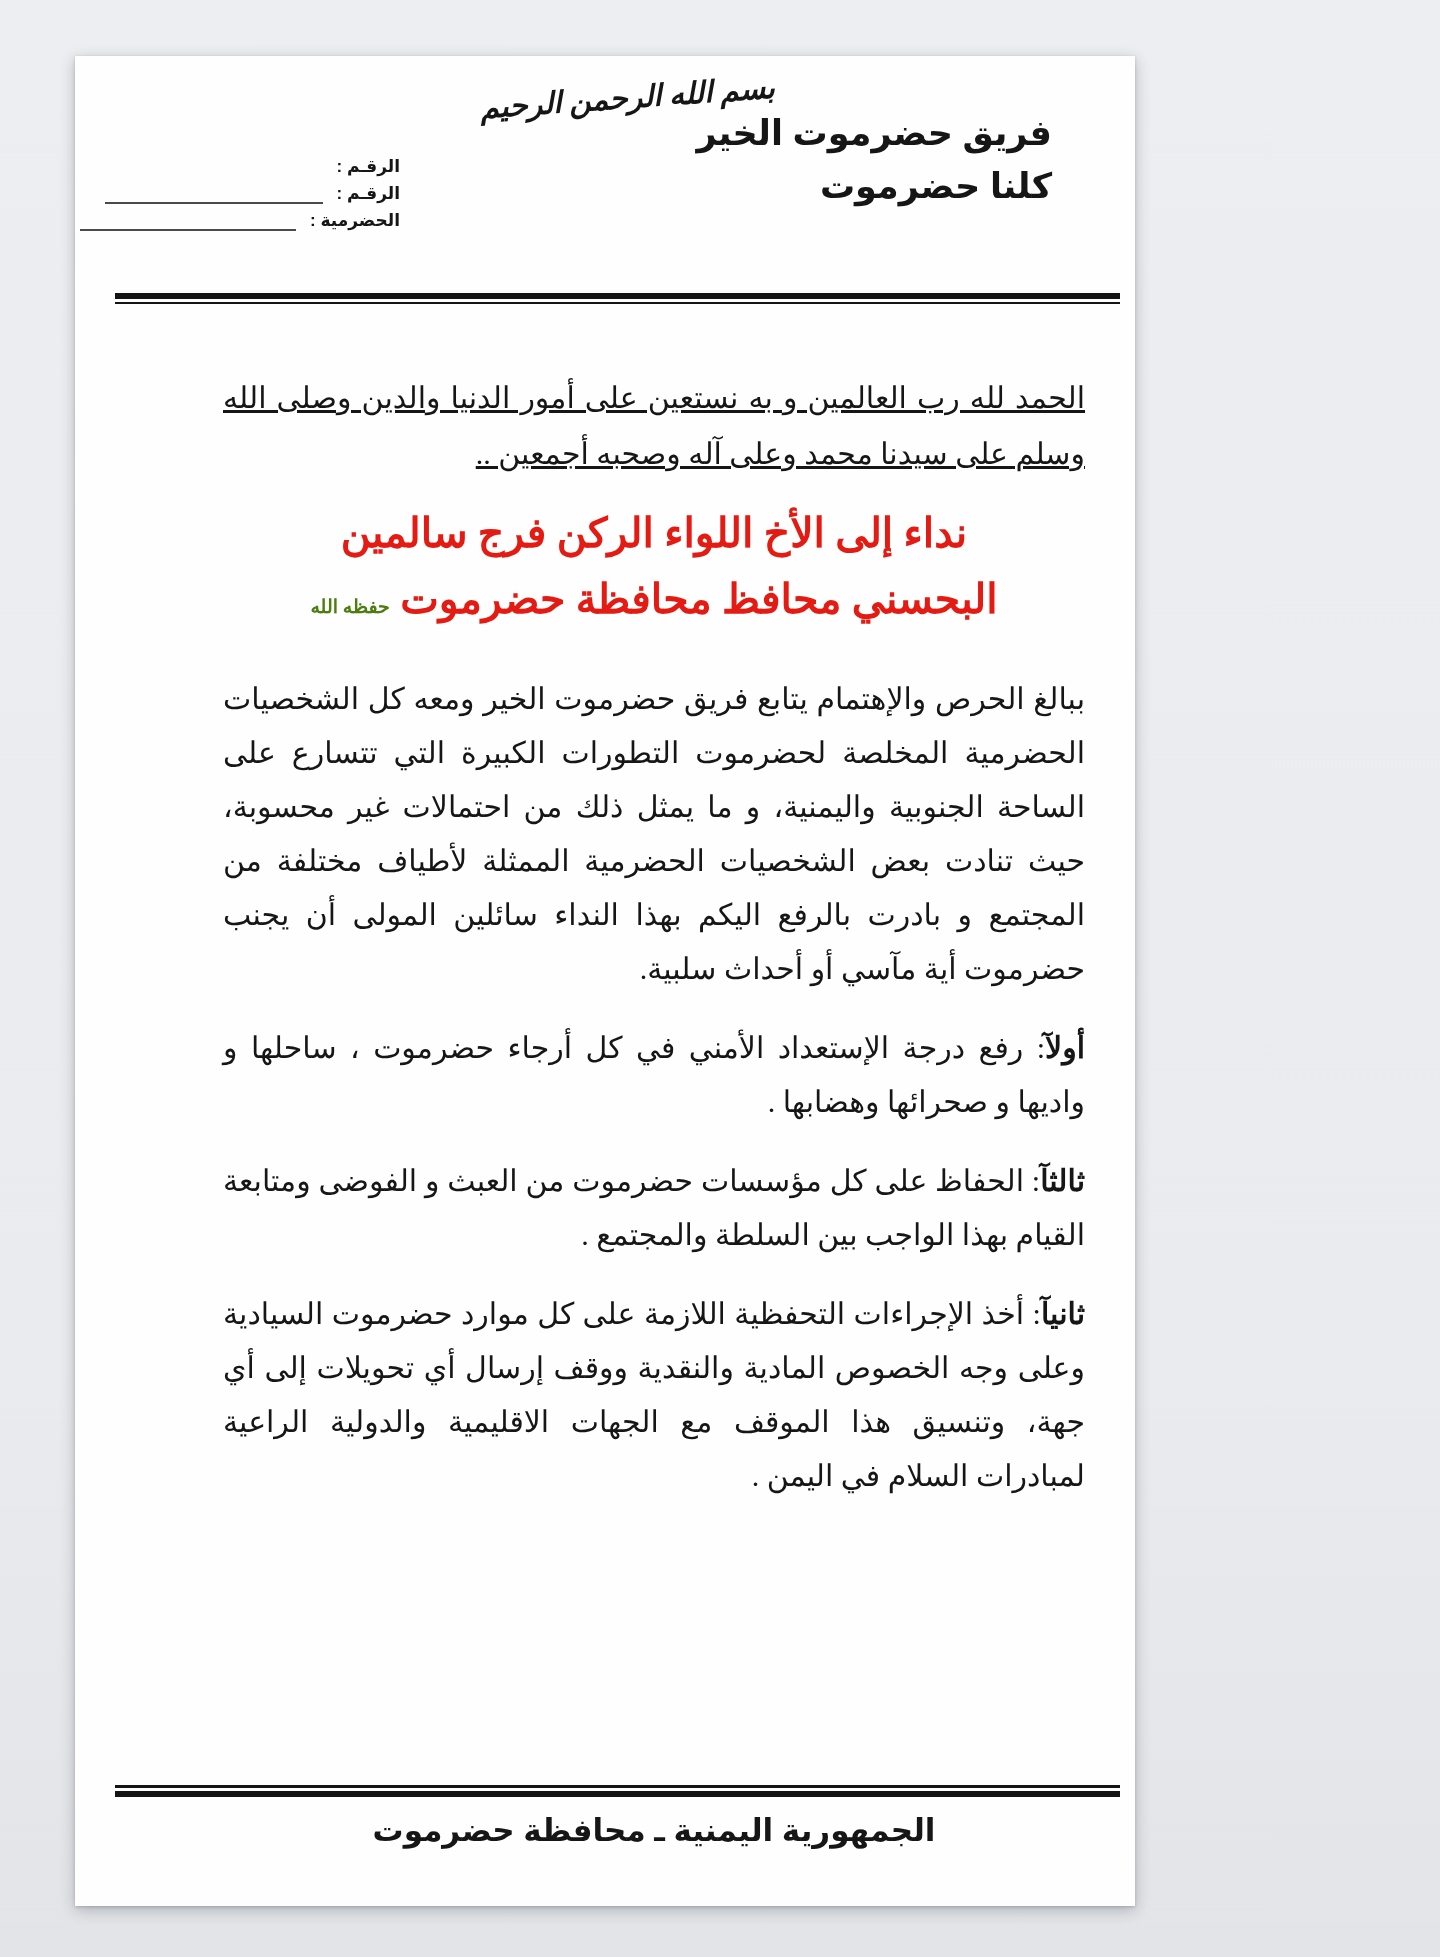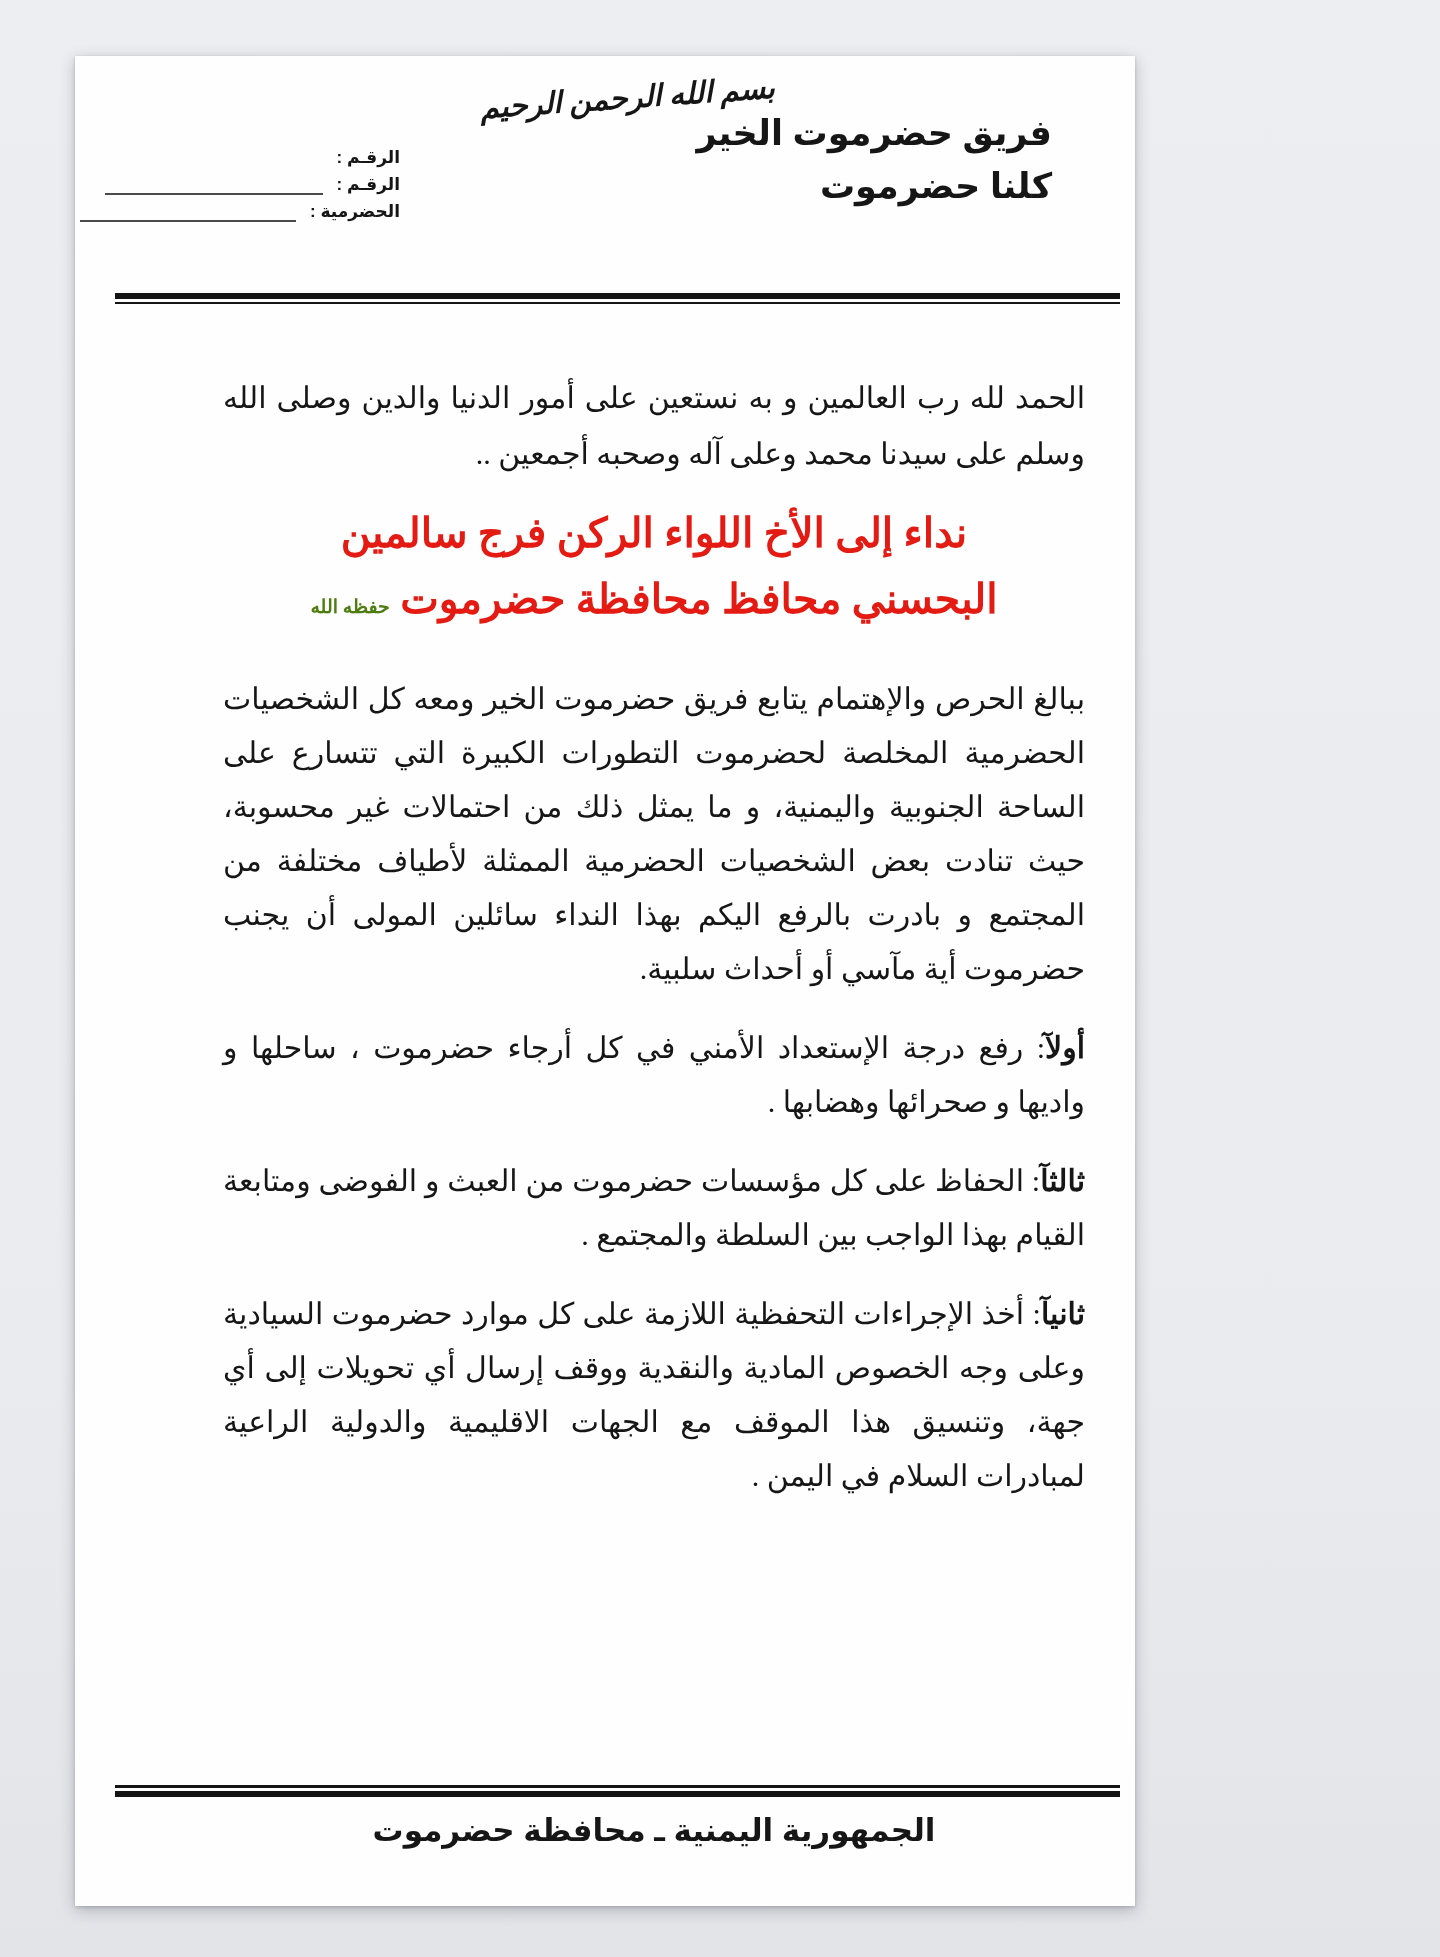--- a/index.html
+++ b/index.html
@@ -55,21 +55,21 @@
     font-family: "Liberation Sans", "DejaVu Sans", sans-serif;
     font-weight: bold;
     font-size: 35px;
     line-height: 53px;
     letter-spacing: 0.5px;
   }
   .org-block .org-line.second { padding-left: 0px; }
 
   .fields {
     position: absolute;
-    top: 85px;
+    top: 94px;
     right: 735px;
     width: 320px;
     font-family: "Liberation Sans", "DejaVu Sans", sans-serif;
     font-size: 17px;
     font-weight: bold;
   }
   .field-row {
     display: flex;
     direction: rtl;
     align-items: flex-end;
@@ -101,20 +101,21 @@
     right: 50px;
     width: 862px;
     direction: rtl;
     text-align: justify;
     text-justify: inter-word;
   }
   .opening {
     margin: 8px 0 0 0;
     font-size: 30px;
     line-height: 56px;
+    text-decoration: underline;
   }
   .doc-title {
     margin: 18px 0 0 0;
     text-align: center;
     color: #e41b13;
     font-weight: bold;
     font-size: 41px;
     line-height: 66px;
   }
   .doc-title .blessing {

